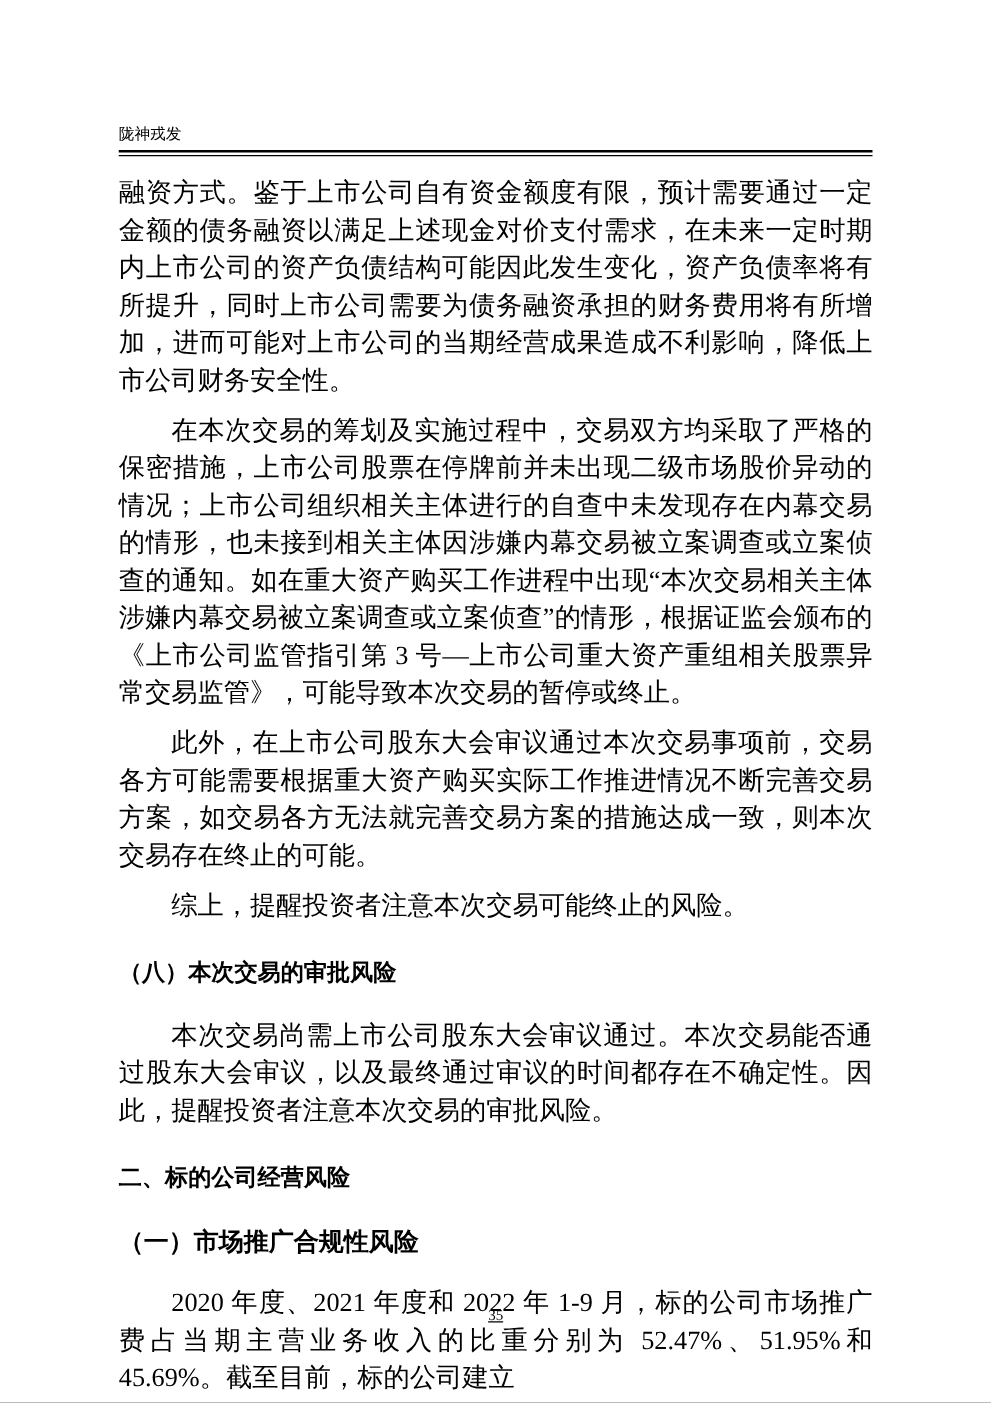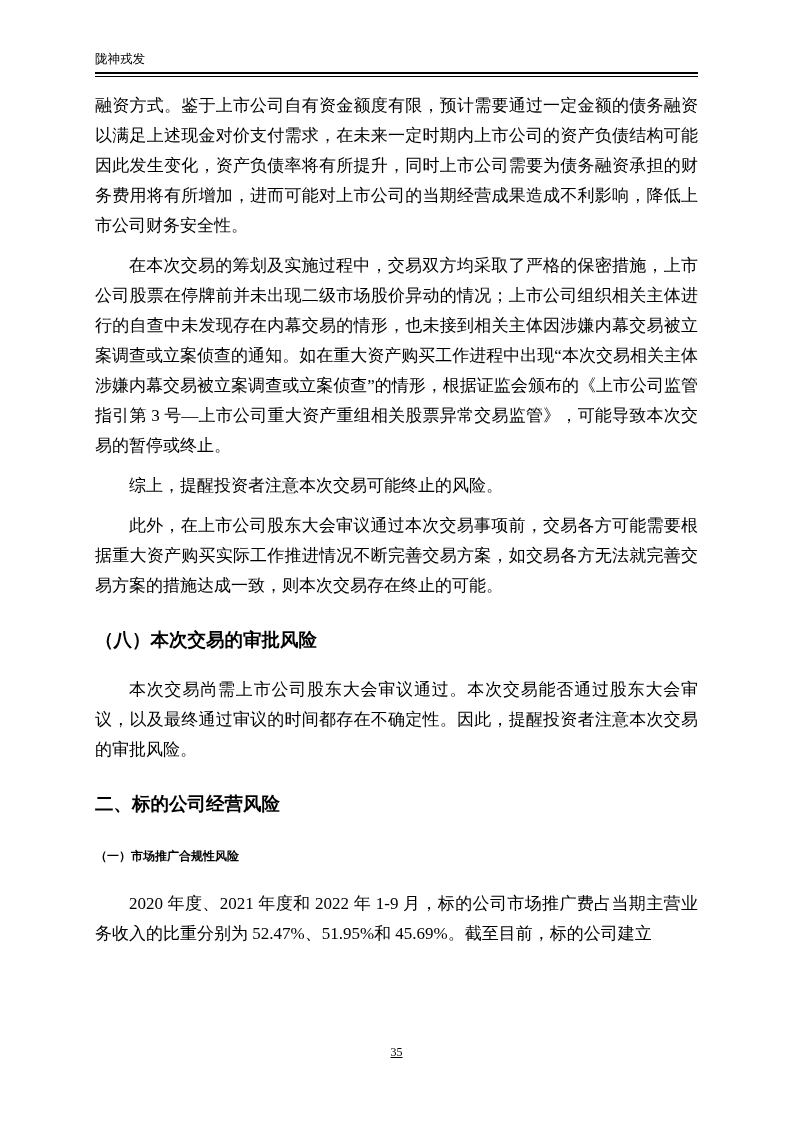--- a/index.html
+++ b/index.html
@@ -15,48 +15,49 @@
     color: #000;
     overflow: hidden;
   }
   .page-header {
     display: flex;
     align-items: flex-end;
     font-size: 12.5px;
     line-height: 18px;
     padding-bottom: 4px;
     border-bottom: 2px solid #000;
+    margin-top: 48px;
   }
   .page-header .hdr-left { white-space: nowrap; }
   .page-header .hdr-right { white-space: nowrap; }
   .header-thin-rule {
     height: 1px;
     background: #000;
     margin-top: 2px;
   }
   .body-text {
     margin-top: 14px;
   }
   p.para {
-    font-size: 17px;
+    font-size: 21px;
     line-height: 30px;
     text-align: justify;
     margin: 0 0 10px 0;
   }
   p.para.indent { text-indent: 2em; }
   h2.sec-l1 {
     font-family: "Liberation Sans", "DejaVu Sans", sans-serif;
     font-size: 18.5px;
     font-weight: bold;
     margin: 26px 0 22px 0;
     line-height: 26px;
   }
   h3.sec-l2 {
     font-family: "Liberation Sans", "DejaVu Sans", sans-serif;
-    font-size: 12px;
+    font-size: 20px;
     font-weight: bold;
     margin: 26px 0 20px 0;
     line-height: 26px;
   }
   .page-footer {
     position: absolute;
     bottom: 62px;
     left: 0;
     width: 100%;
     text-align: center;
@@ -74,23 +75,23 @@
   </div>
   <div class="header-thin-rule"></div>
 
   <div class="body-text">
 
     <p class="para">融资方式。鉴于上市公司自有资金额度有限，预计需要通过一定金额的债务融资以满足上述现金对价支付需求，在未来一定时期内上市公司的资产负债结构可能因此发生变化，资产负债率将有所提升，同时上市公司需要为债务融资承担的财务费用将有所增加，进而可能对上市公司的当期经营成果造成不利影响，降低上市公司财务安全性。</p>
 
 
     <p class="para indent">在本次交易的筹划及实施过程中，交易双方均采取了严格的保密措施，上市公司股票在停牌前并未出现二级市场股价异动的情况；上市公司组织相关主体进行的自查中未发现存在内幕交易的情形，也未接到相关主体因涉嫌内幕交易被立案调查或立案侦查的通知。如在重大资产购买工作进程中出现“本次交易相关主体涉嫌内幕交易被立案调查或立案侦查”的情形，根据证监会颁布的《上市公司监管指引第 3 号—上市公司重大资产重组相关股票异常交易监管》，可能导致本次交易的暂停或终止。</p>
 
+    <p class="para indent">此外，在上市公司股东大会审议通过本次交易事项前，交易各方可能需要根据重大资产购买实际工作推进情况不断完善交易方案，如交易各方无法就完善交易方案的措施达成一致，则本次交易存在终止的可能。</p>
+
     <p class="para indent">综上，提醒投资者注意本次交易可能终止的风险。</p>
-
-    <p class="para indent">此外，在上市公司股东大会审议通过本次交易事项前，交易各方可能需要根据重大资产购买实际工作推进情况不断完善交易方案，如交易各方无法就完善交易方案的措施达成一致，则本次交易存在终止的可能。</p>
 
     <h2 class="sec-l1">（八）本次交易的审批风险</h2>
 
     <p class="para indent">本次交易尚需上市公司股东大会审议通过。本次交易能否通过股东大会审议，以及最终通过审议的时间都存在不确定性。因此，提醒投资者注意本次交易的审批风险。</p>
 
     <h2 class="sec-l1">二、标的公司经营风险</h2>
 
     <h3 class="sec-l2">（一）市场推广合规性风险</h3>
 
     <p class="para indent">2020 年度、2021 年度和 2022 年 1-9 月，标的公司市场推广费占当期主营业务收入的比重分别为 52.47%、51.95%和 45.69%。截至目前，标的公司建立</p>

